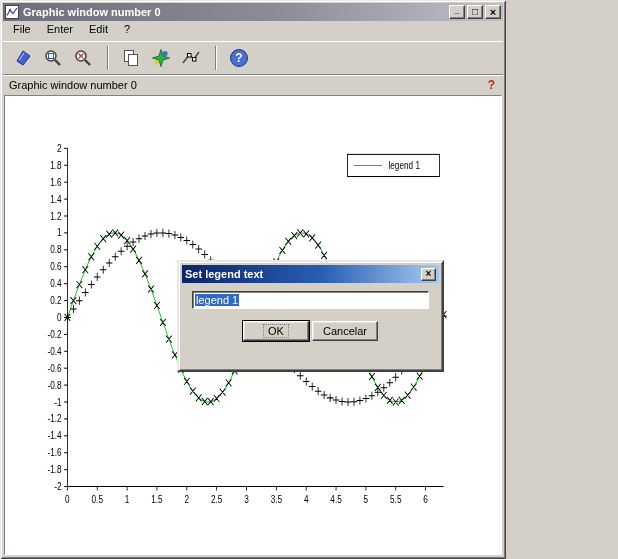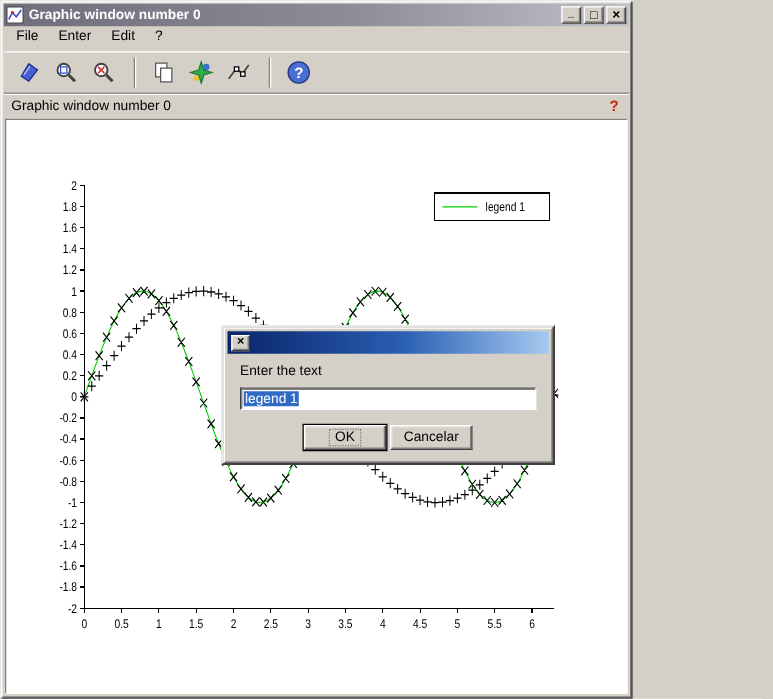--- a/index.html
+++ b/index.html
@@ -267,24 +267,24 @@
         <g>
           <rect x="417" y="58" width="112" height="22" fill="#fff" stroke="#000" stroke-width="1" shape-rendering="crispEdges"></rect>
           <line x1="425" y1="69" x2="459" y2="69" stroke="#00cc00" stroke-width="1"></line>
           <text x="467" y="72.5" font-size="10" fill="#000">legend 1</text>
         </g>
       </svg>
   </div>
 
   <div class="dialog">
     <div class="dlg-titlebar">
+      <span class="dlg-title">Set legend text</span>
       <button class="dlg-close"><span>×</span></button>
     </div>
     <div class="dlg-body">
-      <div class="dlg-label">Enter the text</div>
       <div class="dlg-input" role="textbox">
         <span class="selected">legend 1</span>
       </div>
       <div class="dlg-buttons">
         <button class="btn default"><span class="btn-inner">OK</span></button>
         <button class="btn"><span class="btn-inner">Cancelar</span></button>
       </div>
     </div>
   </div>
 

